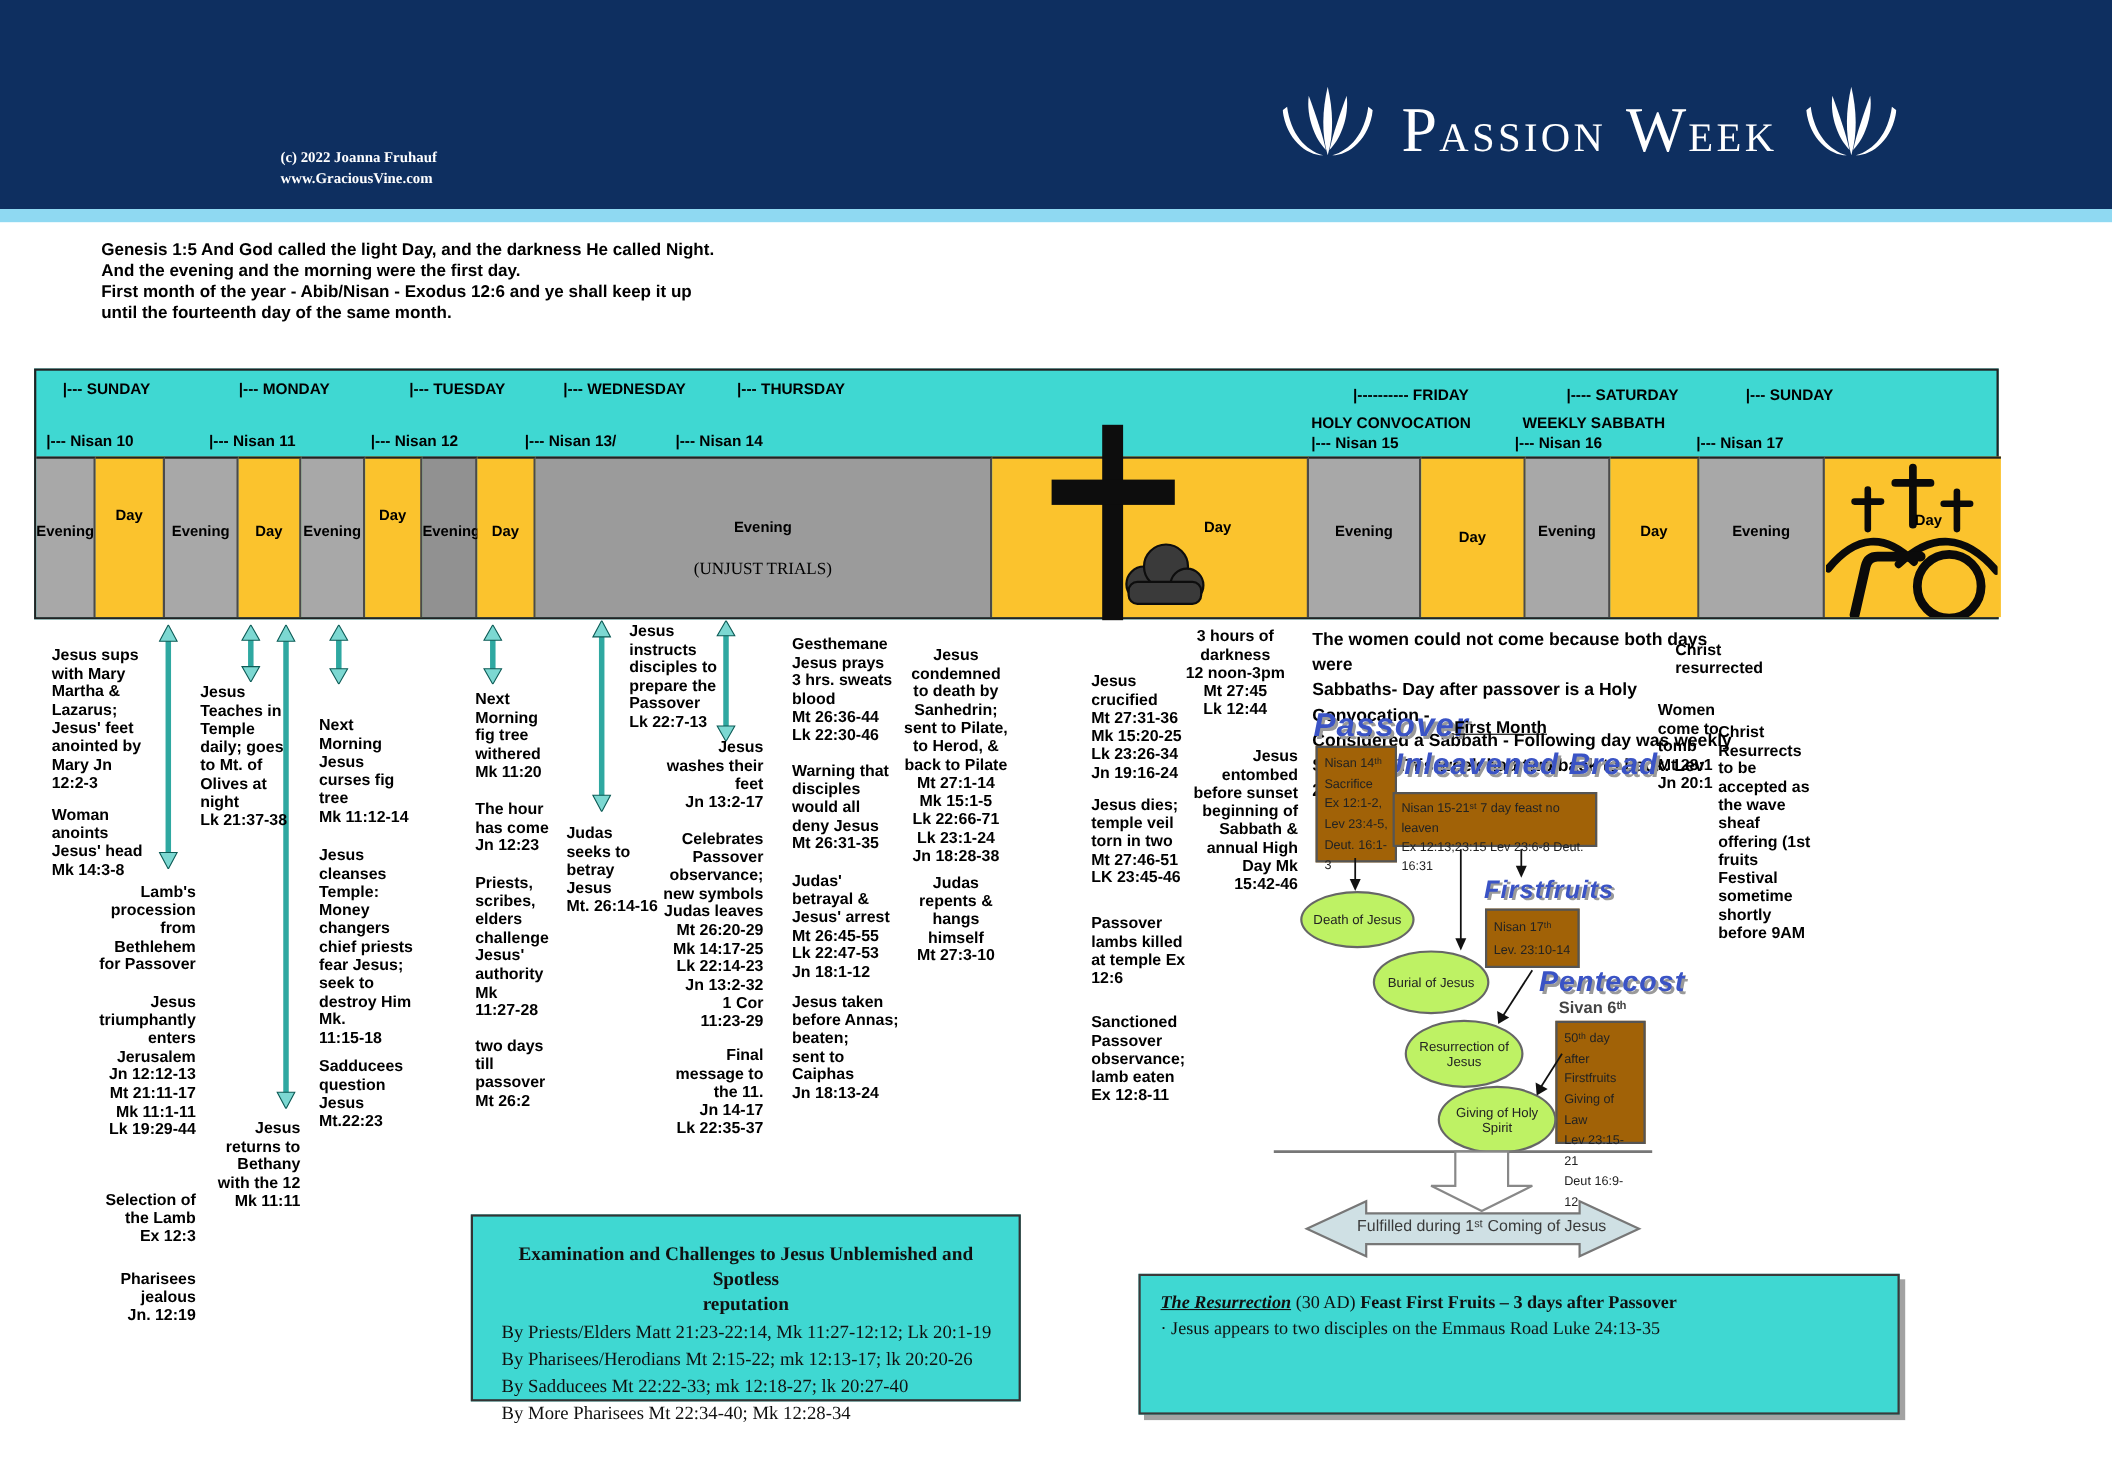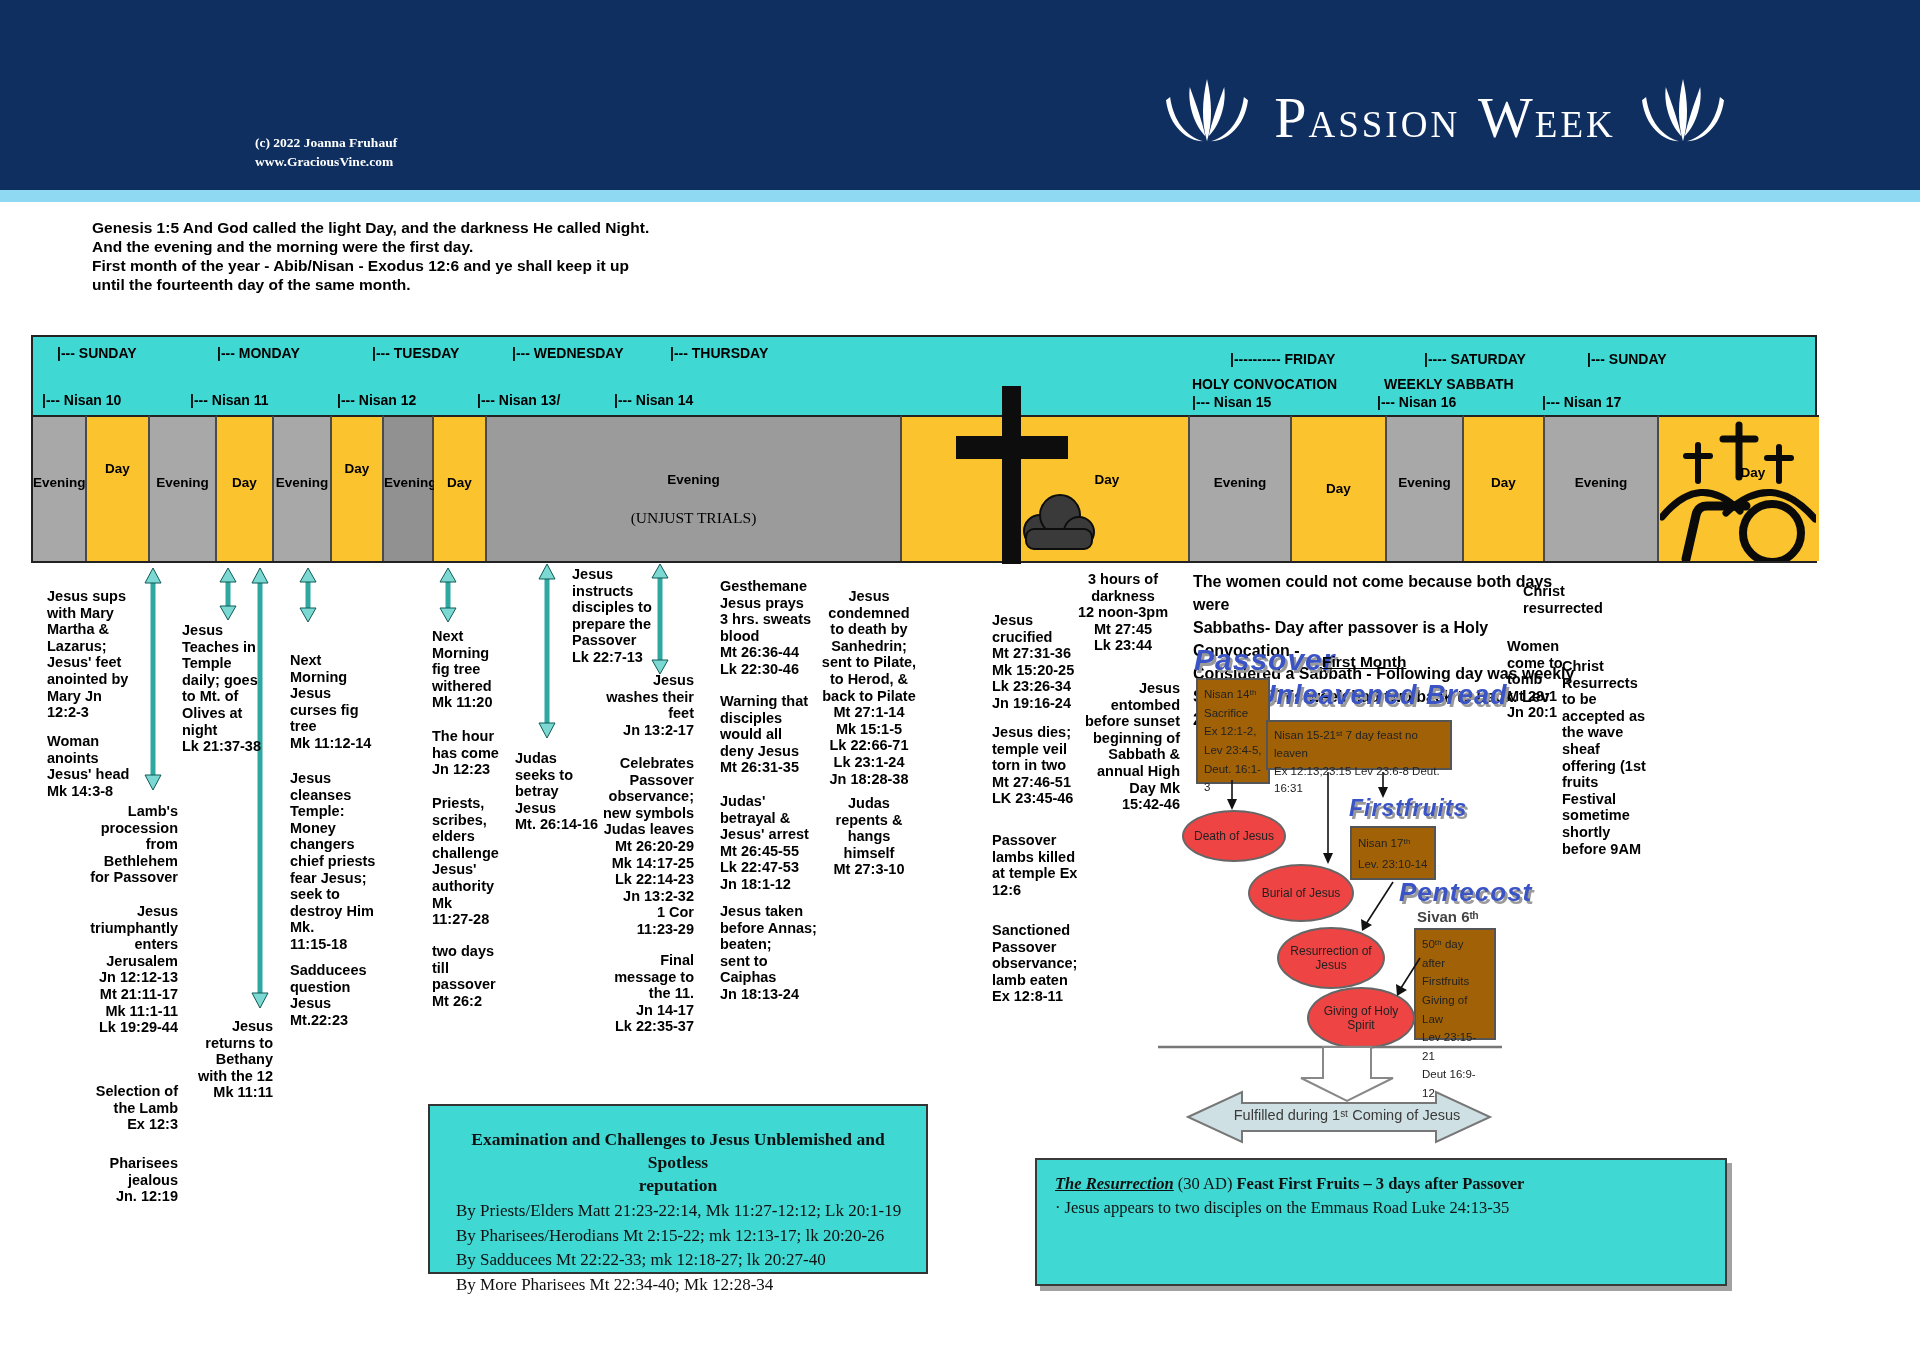--- a/index.html
+++ b/index.html
@@ -31,21 +31,21 @@
   .tblock{position:absolute;font-size:14.5px;font-weight:bold;line-height:16.6px;white-space:pre-line;}
   .R{text-align:right;} .C{text-align:center;}
   
   .var{position:absolute;}
   
   .bluetitle{position:absolute;font-weight:bold;font-style:italic;color:#3a53c5;
              text-shadow:2.5px 2.5px 0 #9a9a9a;white-space:nowrap;letter-spacing:1px;}
   .firstmonth{position:absolute;font-size:15.5px;font-weight:bold;text-decoration:underline;}
   .fbox{position:absolute;background:#a16207;border:2px solid #555;box-sizing:border-box;
         font-size:11.5px;line-height:1.55;white-space:pre-line;padding:5px 6px;color:#222;}
-  .ellipse{position:absolute;background:#ef4444;border:2px solid #666;border-radius:50%;
+  .ellipse{position:absolute;background:#bef264;border:2px solid #666;border-radius:50%;
            display:flex;align-items:center;justify-content:center;font-size:12px;color:#222;
            text-align:center;box-sizing:border-box;padding:2px 8px;}
   .sivan{position:absolute;font-size:15px;font-weight:bold;color:#444;}
   .fulfilled-text{position:absolute;left:1228px;top:1107px;width:238px;text-align:center;
                   font-size:14.5px;color:#3a3a3a;}
   
   .exam{position:absolute;left:428px;top:1104px;width:500px;height:170px;background:#3fd8d2;
         border:2px solid #333;box-sizing:border-box;font-family:"Liberation Serif",serif;color:#101010;
         padding:22px 12px 0 12px;}
   .exam-title{font-weight:bold;text-align:center;font-size:17.5px;line-height:1.3;white-space:pre-line;}
@@ -421,21 +421,21 @@
 12:6</div>
   <div class="tblock" style="left:992px;top:922px;width:106px">Sanctioned
 Passover
 observance;
 lamb eaten
 Ex 12:8-11</div>
   <div class="tblock C" style="left:1066px;top:571px;width:114px">3 hours of
 darkness
 12 noon-3pm
 Mt 27:45
-Lk 23:44</div>
+Lk 12:44</div>
   <div class="tblock R" style="left:1066px;top:680px;width:114px">Jesus
 entombed
 before sunset
 beginning of
 Sabbath &amp;
 annual High
 Day Mk
 15:42-46</div>
   <div class="tblock" style="left:1193px;top:570px;width:390px;font-size:16px;line-height:23px">The women could not come because both days were
 Sabbaths- Day after passover is a Holy Convocation -

